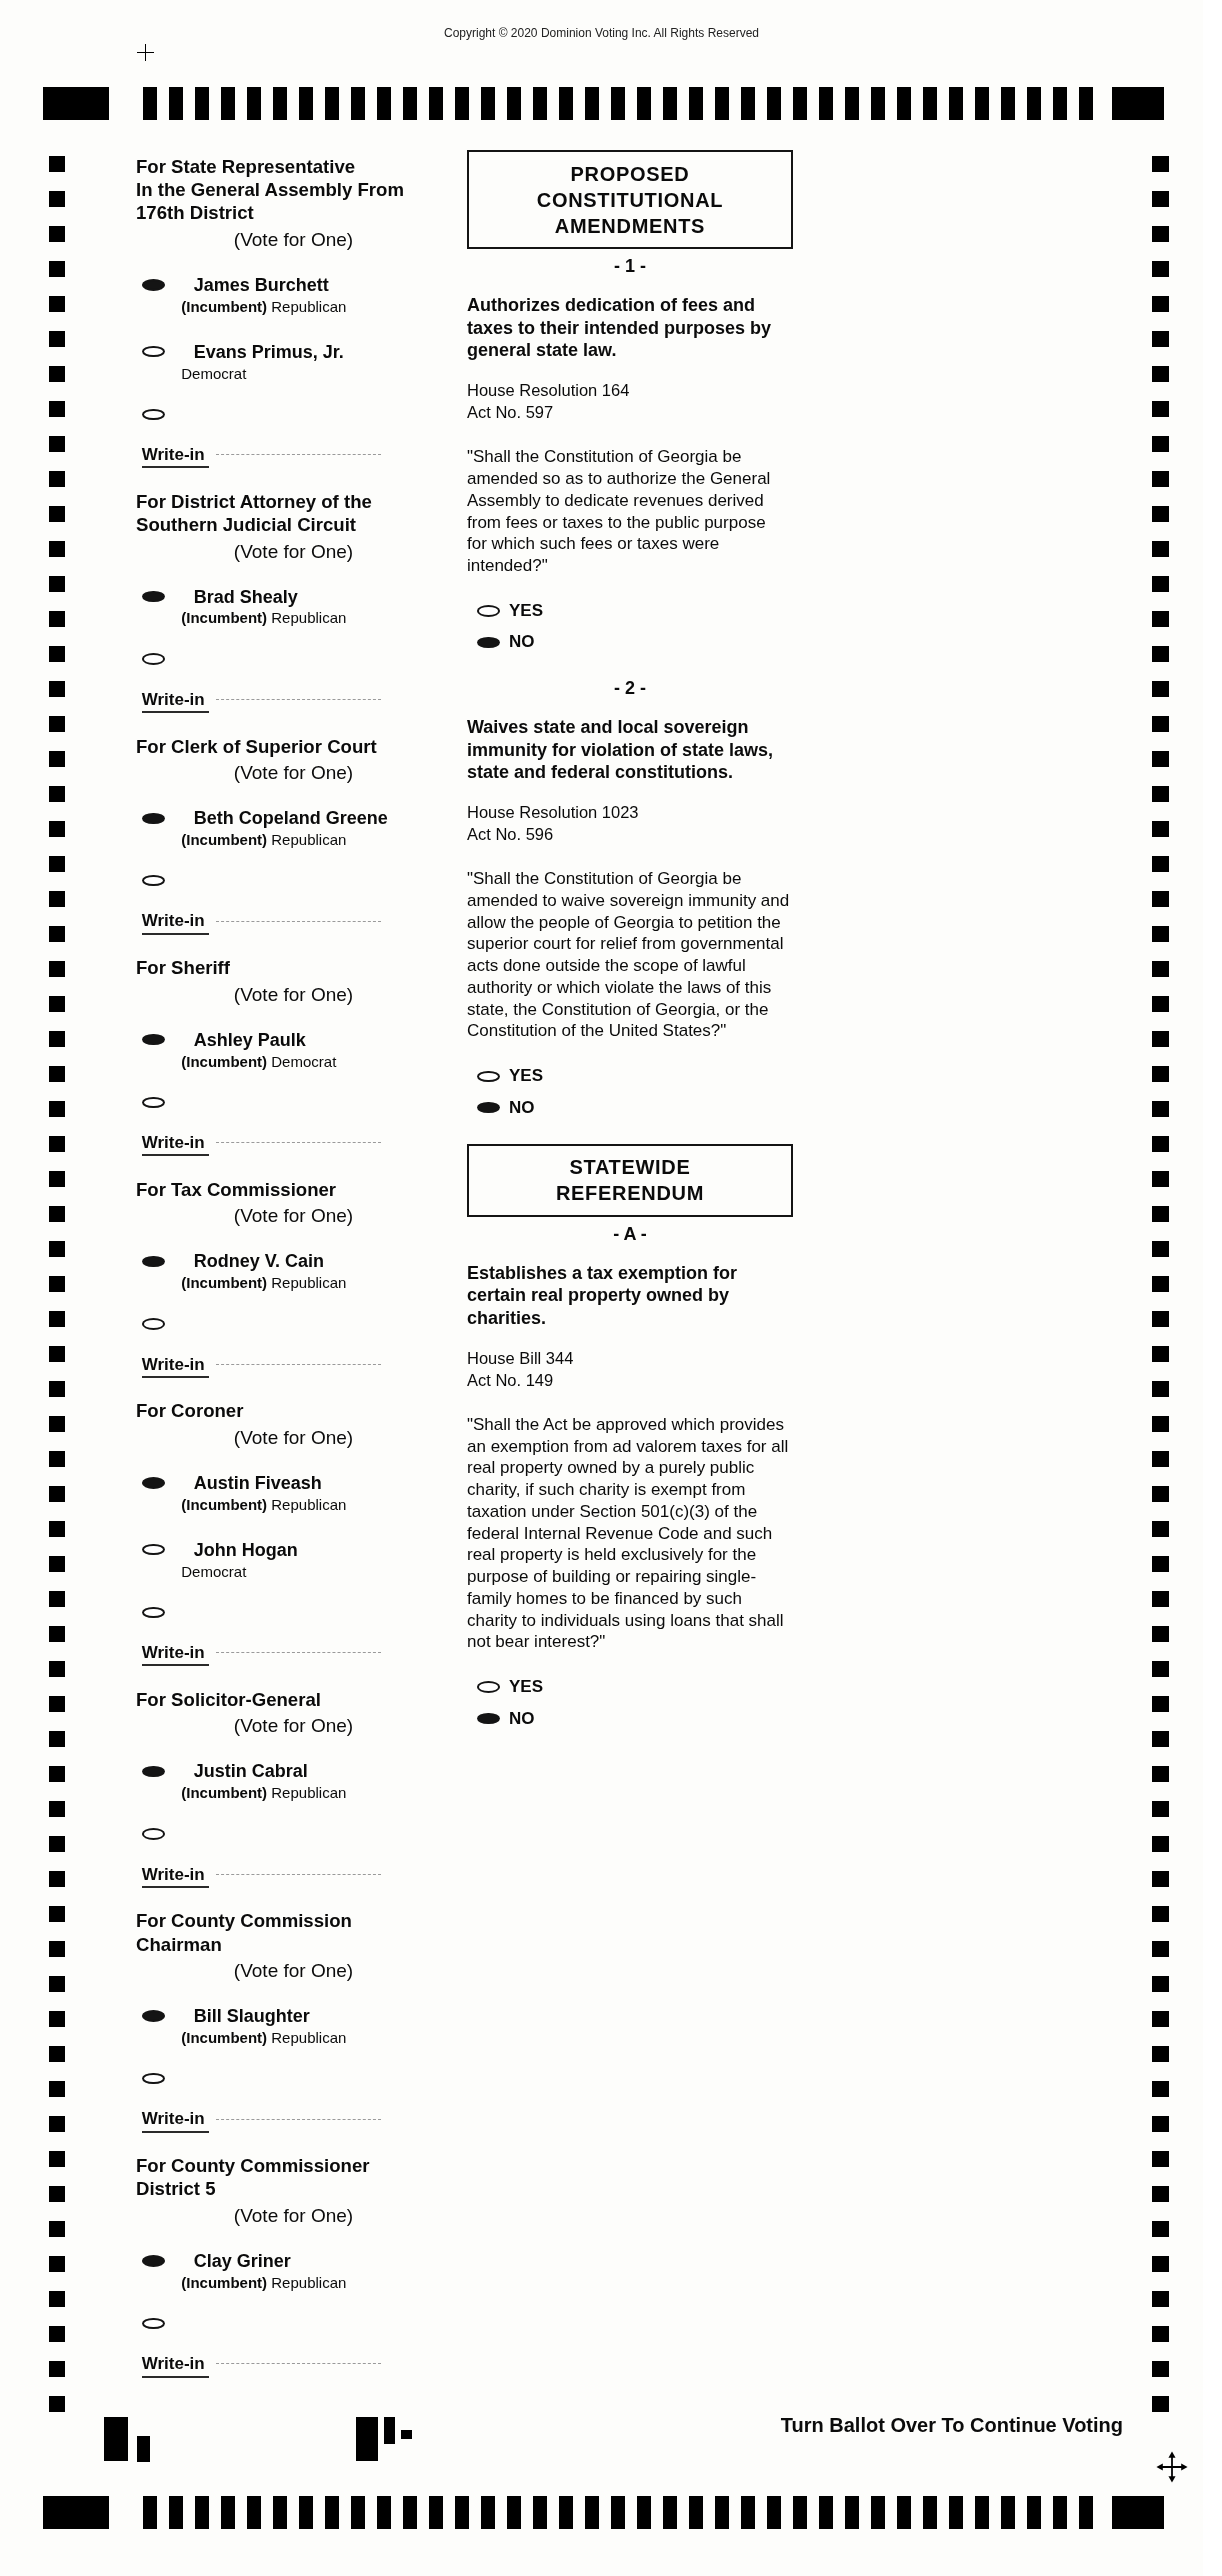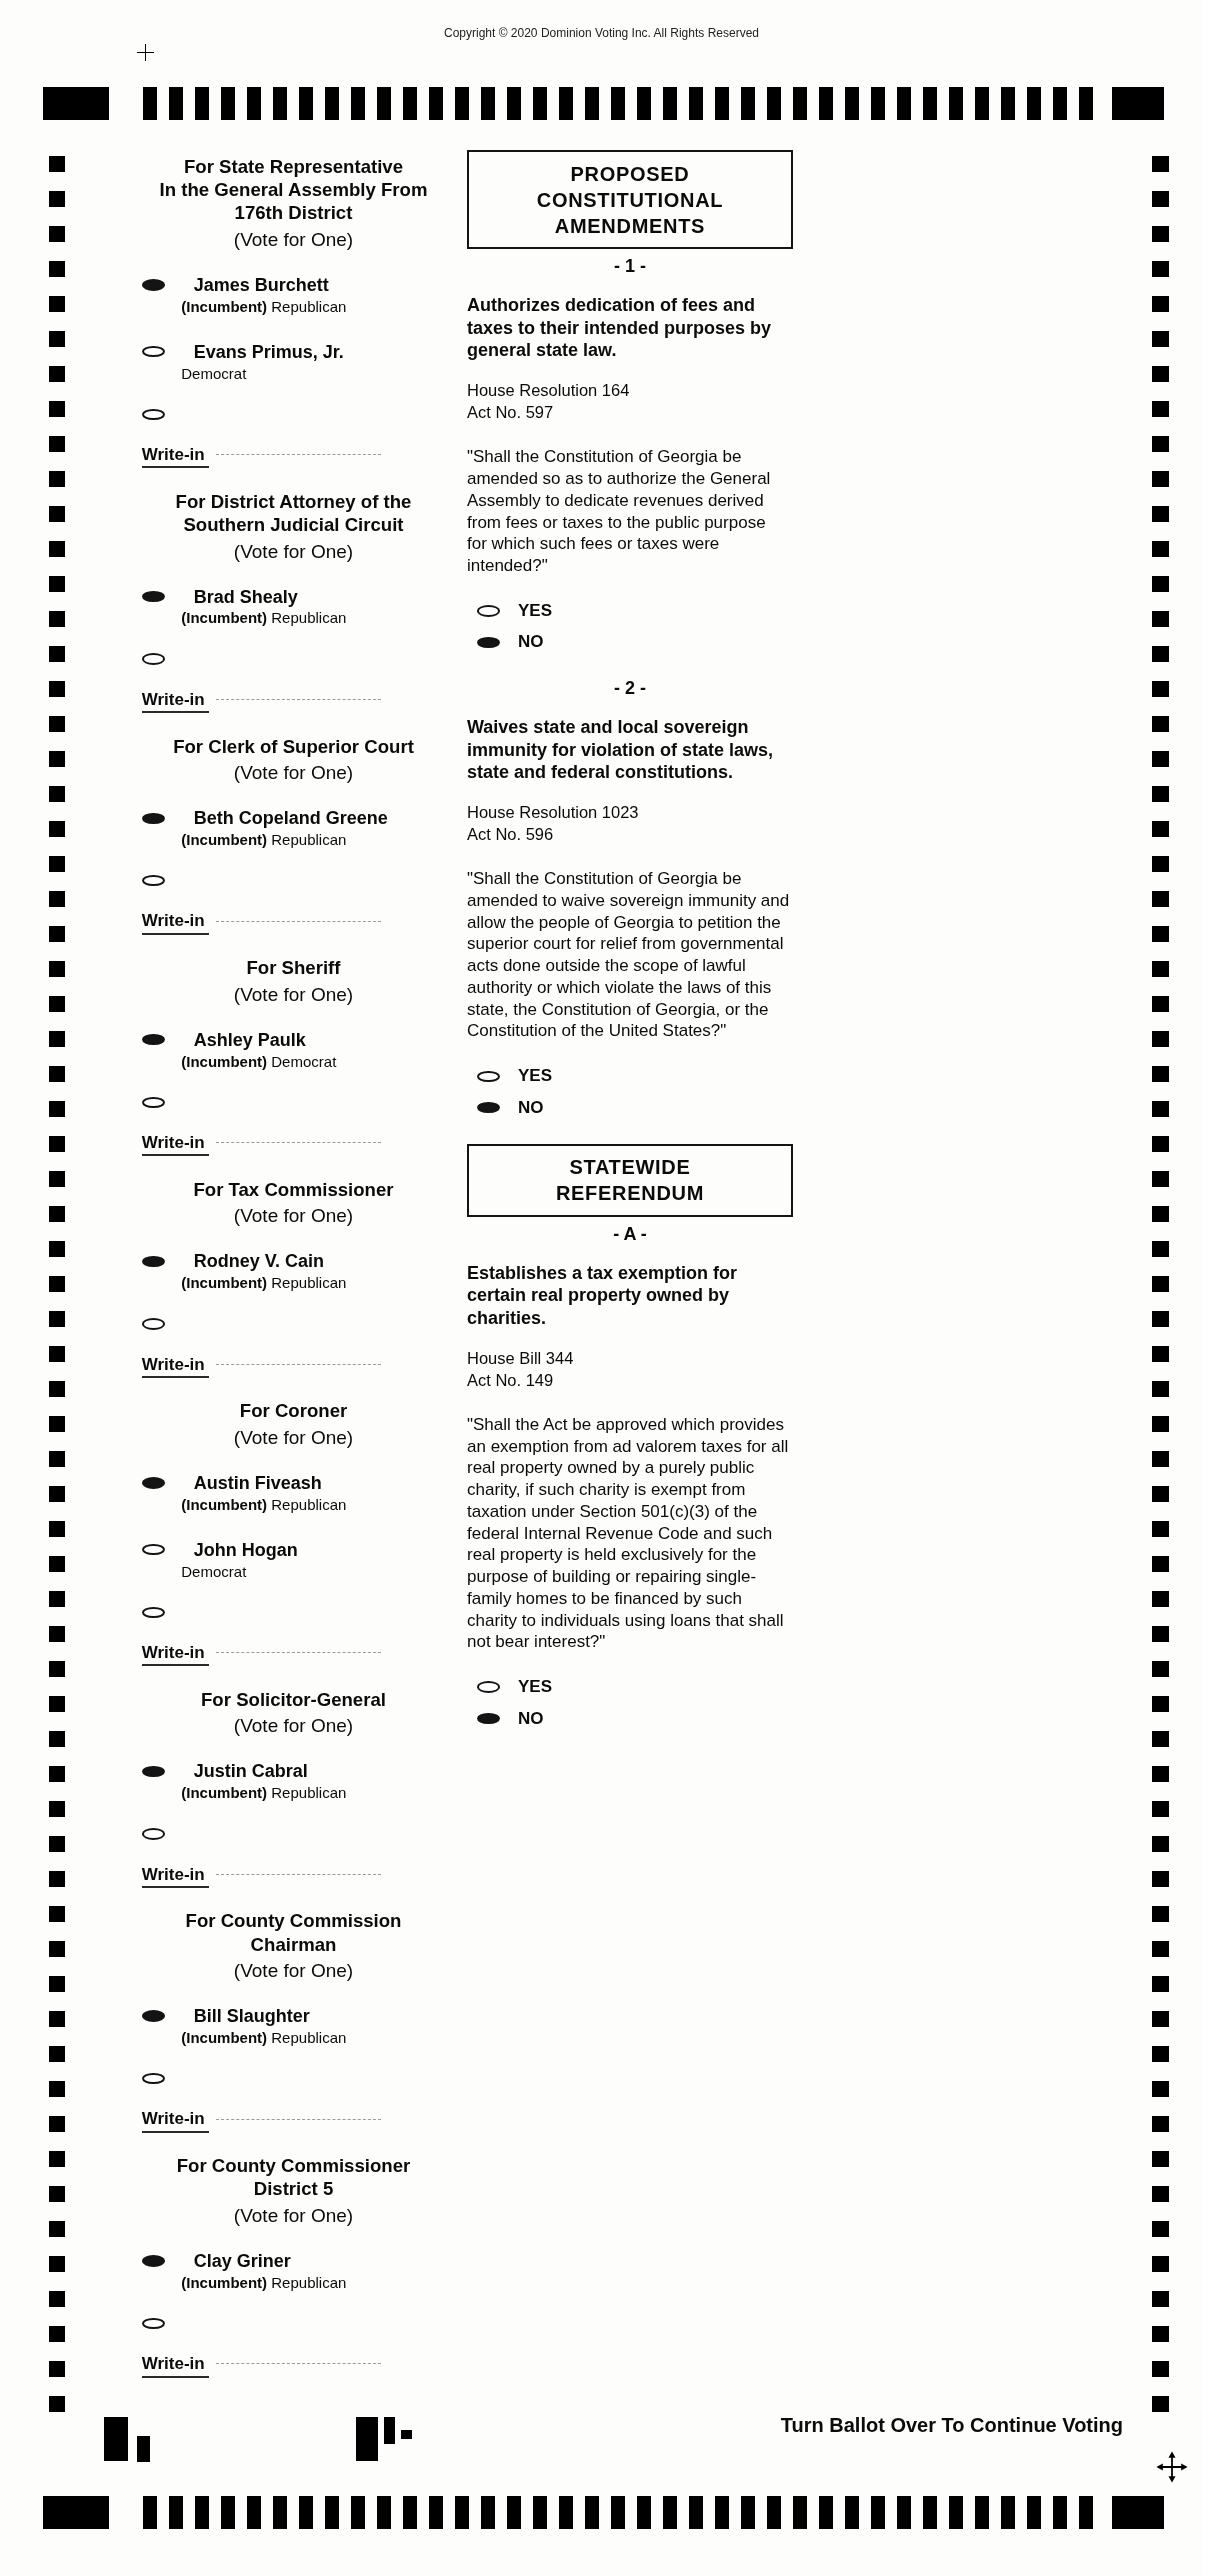--- a/index.html
+++ b/index.html
@@ -32,21 +32,21 @@
     background:repeating-linear-gradient(180deg, #000 0 15.7px, transparent 15.7px 35px); }
   .timing-col.left { left:49px; width:15.7px; }
   .timing-col.right { left:1152px; width:17px; }
 
   
   .col-left  { position:absolute; left:136px; top:155px; width:315px; }
   .col-right { position:absolute; left:467px; top:150px; width:336px; }
 
   
   .contest { margin-bottom:7.2px; }
-  .contest-title { font-size:18.6px; font-weight:bold; text-align:center; line-height:1.25; white-space:pre-line; }
+  .contest-title { font-size:18.6px; font-weight:bold; line-height:1.25; white-space:pre-line; }
   .vote-note { font-size:19px; text-align:center; margin:4.3px 0 24px; }
   .cand-row { display:flex; align-items:flex-start; gap:13px; padding-left:5.7px; margin-bottom:27px; }
   .oval { display:inline-block; width:23px; height:11.4px; border:2.1px solid #141414; border-radius:50%; background:#fff; flex:none; }
   .cand-row .oval { margin-top:4.3px; }
   .oval.filled { background:#141414; }
   .cand-name { font-size:18px; font-weight:bold; line-height:1.15;margin-left:16px; }
   .cand-sub { font-size:15px; margin-top:2.1px; padding-left:3.6px; }
   .sub-bold { font-weight:bold; }
   .blank-row { padding-left:5.7px; margin-bottom:18.6px; }
   .writein-row { padding-left:5.7px; margin-bottom:21.5px; display:flex; align-items:flex-start; gap:7.2px;margin-top:23px; }
@@ -54,21 +54,21 @@
   .writein-dash { flex:1; max-width:165px; border-top:1.4px dashed #9a9a9a; margin-top:9.3px; }
 
   
   .section-header { width:326px; border:2.1px solid #141414; padding:8.6px 5.7px; text-align:center;
     font-weight:bold; font-size:20px; line-height:1.3; letter-spacing:0.7px; white-space:pre-line; margin-bottom:4px; }
   .measure { margin-bottom:26px; }
   .measure-num { text-align:center; width:326px; font-weight:bold; font-size:18px; margin:7.2px 0 17px; }
   .measure-summary { font-weight:bold; font-size:18px; line-height:1.25; width:316px; margin-bottom:18.6px;margin-top:17px; }
   .measure-refs { font-size:16.5px; line-height:1.3; white-space:pre-line; margin-bottom:23px; }
   .measure-question { font-size:17px; line-height:1.28; width:323px; margin-bottom:24px; }
-  .choice-row { display:flex; align-items:center; gap:18px; padding-left:10px; margin-bottom:11.4px; }
+  .choice-row { display:flex; align-items:center; gap:9px; padding-left:10px; margin-bottom:11.4px; }
   .choice-label { font-size:17px; font-weight:bold; }
 
   
   .footer-instruction { position:absolute; top:2414px; right:80px; font-size:20px; font-weight:bold; }
 
   .blk { position:absolute; background:#000; }
 
   .crosshair { position:absolute; left:1155px; top:2450px; width:34px; height:34px; }
 </style>
 </head>

